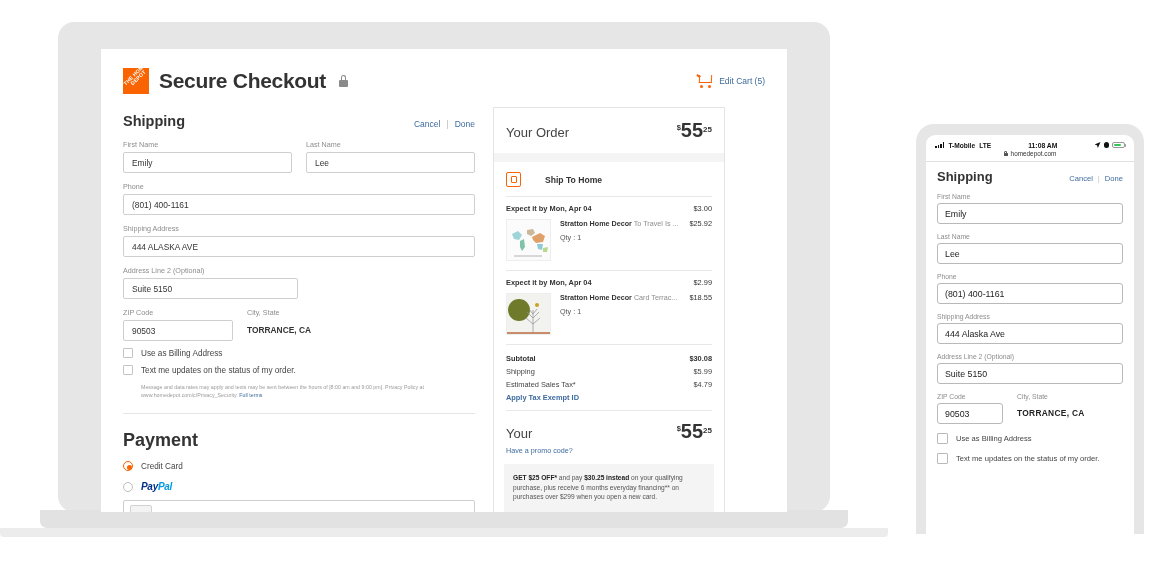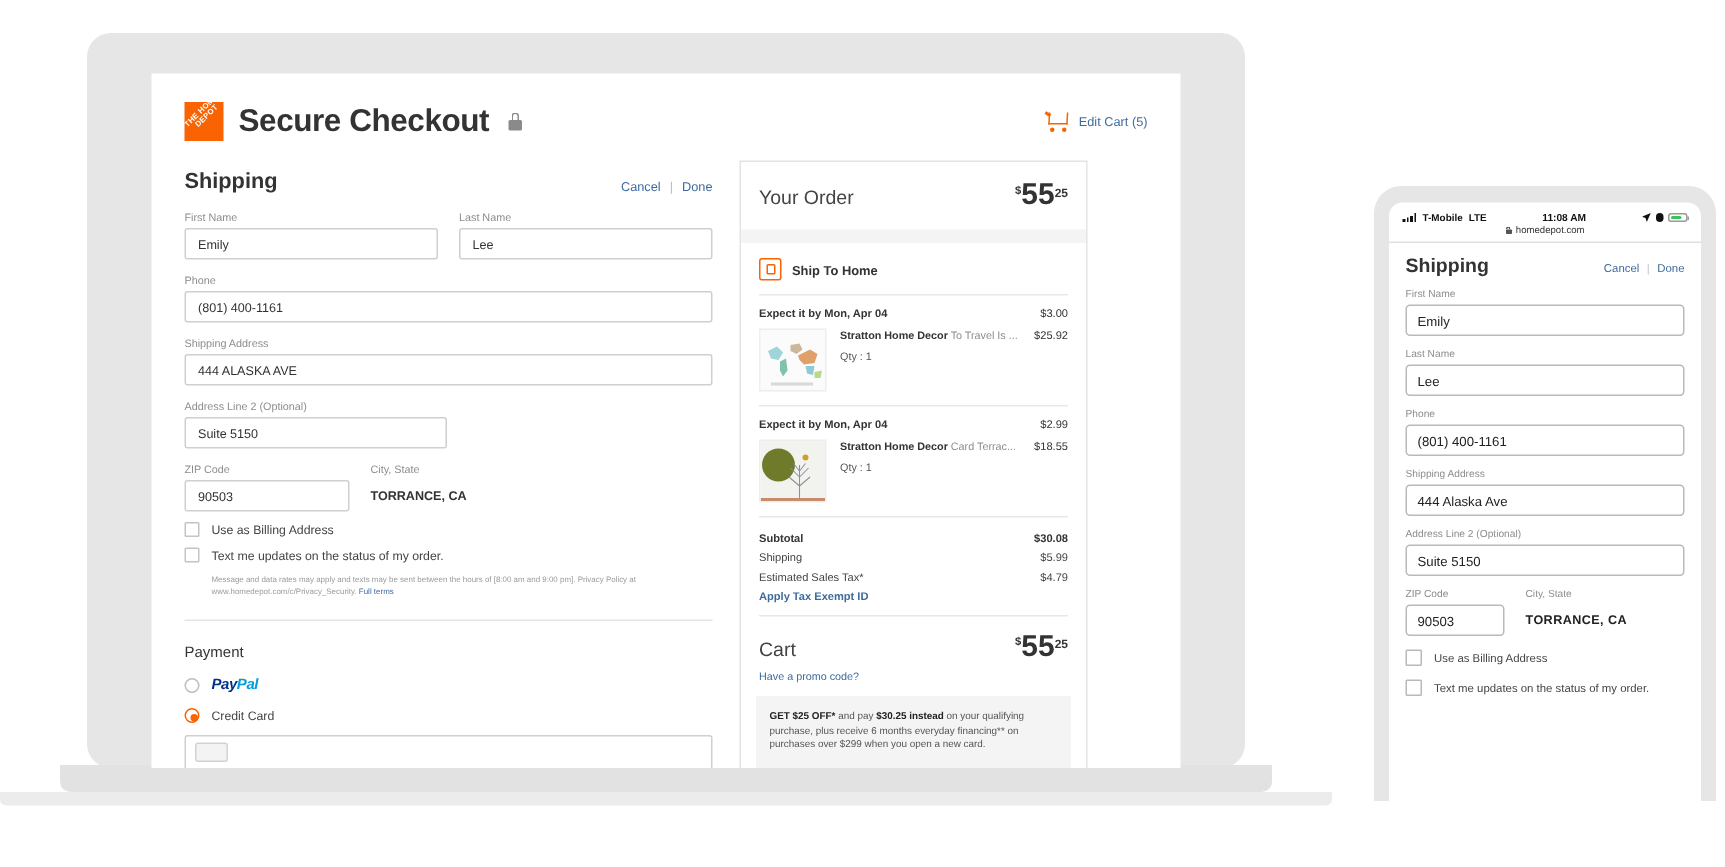--- a/index.html
+++ b/index.html
@@ -87,21 +87,21 @@
   .chk-box { width: 10px; height: 10px; border: 1px solid #c4c4c4; background: #fff; border-radius: 1px; flex: 0 0 auto; }
   .chk-label { font-size: 8.2px; color: #444; }
 
   .legal {
     margin: 9px 0 0 18px; font-size: 5.3px; line-height: 7.6px; color: #9a9a9a; max-width: 310px;
   }
   .legal a { color: #3e6b9e; text-decoration: none; }
 
   .divider { height: 1px; background: #e4e4e4; margin: 14px 0 0 0; }
 
-  .pay-title { font-size: 10px; font-weight: 400; color: #333; margin-top: 16px; }
+  .pay-title { font-size: 18px; font-weight: 700; color: #333; margin-top: 16px; }
   .radio-row { display: flex; align-items: center; gap: 8px; margin-top: 10px; }
   .radio { width: 10px; height: 10px; border-radius: 50%; border: 1px solid #bdbdbd; background: #fff; flex: 0 0 auto; position: relative; }
   .radio.on { border-color: #f96302; }
   .radio.on::after { content: ""; position: absolute; left: 2.5px; top: 2.5px; width: 5px; height: 5px; border-radius: 50%; background: #f96302; }
   .paypal { font-size: 10px; font-weight: 700; font-style: italic; letter-spacing: -.3px; }
   .paypal .a { color: #003087; } .paypal .b { color: #009cde; }
   .cc-label { font-size: 8.2px; color: #444; }
   .cc-box { margin-top: 8px; border: 1px solid #cfcfcf; border-radius: 2px; height: 24px; padding: 4px 6px; }
   .cc-chip { width: 22px; height: 13px; border: 1px solid #d2d2d2; background: #f3f3f3; border-radius: 2px; }
 
@@ -110,21 +110,21 @@
     position: absolute; right: 0; top: 0; width: 232px;
     background: #fff; border: 1px solid #e4e4e4;
   }
   .oc-head { display: flex; align-items: baseline; justify-content: space-between; padding: 11px 12px; }
   .oc-title { font-size: 13px; color: #444; }
   .price-lg { font-weight: 700; color: #333; }
   .price-lg .cur { font-size: 7.5px; vertical-align: 7px; }
   .price-lg .int { font-size: 20px; }
   .price-lg .cents { font-size: 8px; vertical-align: 5px; }
   .oc-gap { height: 9px; background: #f4f4f4; }
-  .ship-row { display: flex; align-items: center; gap: 7px; padding: 10px 12px 9px 12px; }
+  .ship-row { display: flex; align-items: center; gap: 24px; padding: 10px 12px 9px 12px; }
   .box-ico { width: 15px; height: 15px; position: relative; flex: 0 0 auto; }
   .box-ico .o { position: absolute; inset: 0; border: 1.6px solid #f96302; border-radius: 2px; }
   .box-ico .d { position: absolute; left: 4.5px; top: 4px; width: 6px; height: 7px; border: 1.4px solid #f96302; border-radius: 1px; }
   .ship-label { font-size: 8.6px; font-weight: 700; color: #333; }
   .hr-l { height: 1px; background: #e8e8e8; margin: 0 12px; }
 
   .item-blk { padding: 7px 12px 9px 12px; }
   .eta-row { display: flex; justify-content: space-between; align-items: baseline; }
   .eta { font-size: 7.4px; font-weight: 700; color: #333; }
   .eta-price { font-size: 7.4px; color: #333; }
@@ -303,27 +303,27 @@
               </div>
 
               <div class="legal" data-name="sms-legal-text">
                 <span data-name="legal-body">Message and data rates may apply and texts may be sent between the hours of [8:00 am and 9:00 pm]. Privacy Policy at www.homedepot.com/c/Privacy_Security. </span><a data-name="full-terms-link">Full terms</a>
               </div>
 
               <div class="divider" data-name="section-divider"></div>
 
               <div class="pay-title" data-name="payment-heading">Payment</div>
 
+              <div class="radio-row" data-name="credit-card-option-row">
+                <div class="radio on" data-name="credit-card-radio"></div>
+                <div class="cc-label" data-name="credit-card-label">Credit Card</div>
+              </div>
               <div class="radio-row" data-name="paypal-option-row">
                 <div class="radio" data-name="paypal-radio"></div>
                 <div class="paypal" data-name="paypal-logo-icon"><span class="a" data-name="paypal-logo-part-a">Pay</span><span class="b" data-name="paypal-logo-part-b">Pal</span></div>
-              </div>
-              <div class="radio-row" data-name="credit-card-option-row">
-                <div class="radio on" data-name="credit-card-radio"></div>
-                <div class="cc-label" data-name="credit-card-label">Credit Card</div>
               </div>
               <div class="cc-box" data-name="credit-card-number-field">
                 <div class="cc-chip" data-name="card-chip-icon"></div>
               </div>
             </div>
           </div>
 
           <div style="width:232px; position:relative; margin-top:8px;" data-name="order-summary-column">
             <div class="order-card" data-name="order-summary-card">
 
@@ -413,21 +413,21 @@
                 </div>
                 <div class="tl-row" data-name="sales-tax-row">
                   <span data-name="sales-tax-label">Estimated Sales Tax*</span>
                   <span data-name="sales-tax-value">$4.79</span>
                 </div>
                 <div class="tax-link" data-name="apply-tax-exempt-link">Apply Tax Exempt ID</div>
               </div>
               <div class="hr-l" data-name="divider-line"></div>
 
               <div class="tot-row" data-name="grand-total-row">
-                <div class="tot-label" data-name="grand-total-label">Cart</div>
+                <div class="tot-label" data-name="grand-total-label">Your</div>
                 <div class="price-lg" data-name="grand-total-value"><span class="cur" data-name="grand-total-currency">$</span><span class="int" data-name="grand-total-int">55</span><span class="cents" data-name="grand-total-cents">25</span></div>
               </div>
               <div class="promo-link" data-name="promo-code-link">Have a promo code?</div>
 
               <div class="offer" data-name="credit-card-offer-box">
                 <div class="offer-txt" data-name="offer-text"><b data-name="offer-bold-discount">GET $25 OFF*</b><span data-name="offer-mid"> and pay </span><b data-name="offer-bold-price">$30.25 instead</b><span data-name="offer-rest"> on your qualifying purchase, plus receive 6 months everyday financing** on purchases over $299 when you open a new card.</span></div>
                 <div class="offer-cta" data-name="offer-cta-row">
                   <div class="card-art" data-name="credit-card-icon"></div>
                   <div class="apply-btn" data-name="apply-now-button">Apply Now</div>
                   <div class="see-terms" data-name="see-terms-link">See Code</div>

